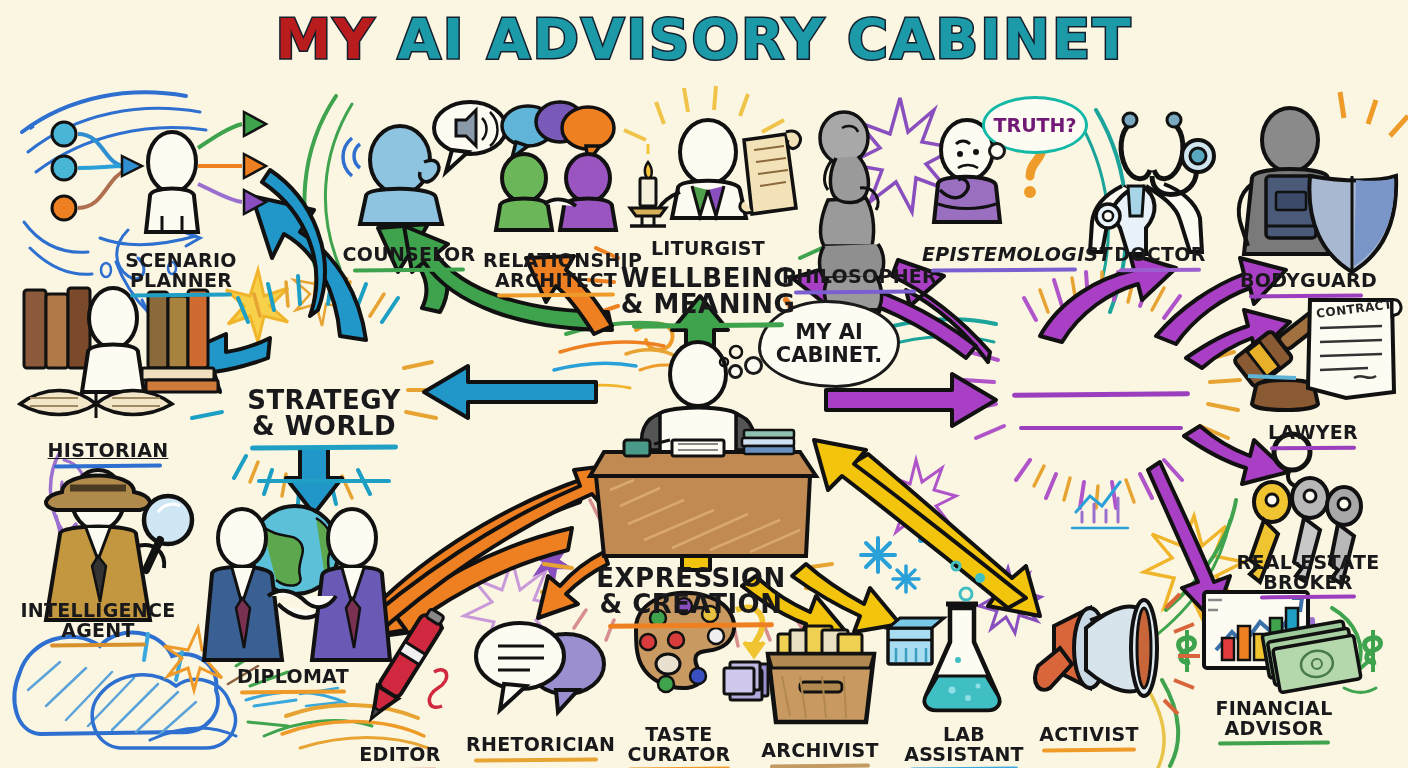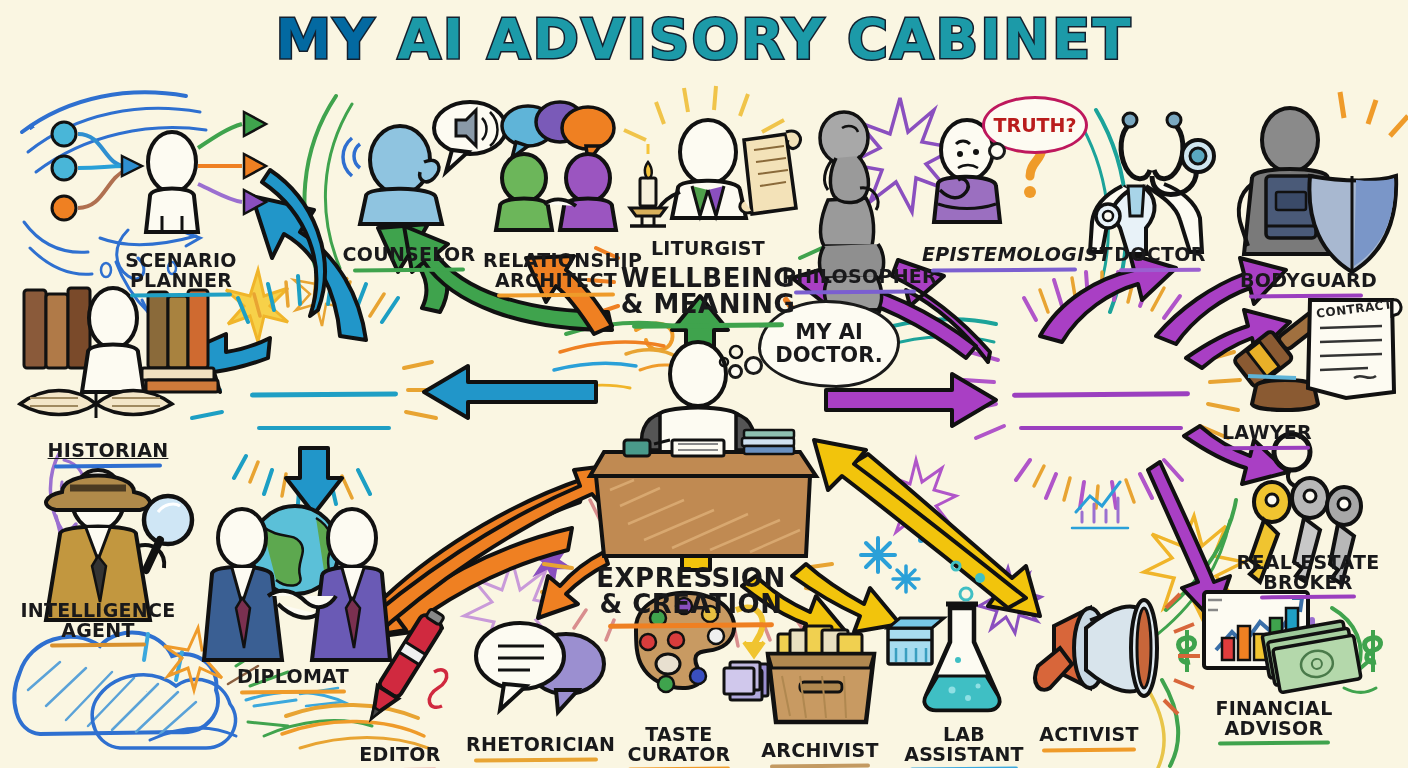--- a/index.html
+++ b/index.html
@@ -17,21 +17,21 @@
   
   #title{
     position:absolute;left:0;top:6px;width:1408px;text-align:center;
     font-size:56px;font-weight:bold;letter-spacing:2px;
     font-family:"DejaVu Sans", sans-serif;
     -webkit-text-stroke:3px #14202e;
     paint-order:stroke fill;
     text-transform:uppercase;
     white-space:nowrap;
   }
-  #title .w1{color:#0369a1;}
+  #title .w1{color:#b91c1c;}
   #title .w2{color:#1c9aa8;}
 
   
   .lbl{
     position:absolute;text-align:center;color:#19191b;
     font-family:"DejaVu Sans", sans-serif;
     font-weight:bold;line-height:1.02;
     text-transform:uppercase;letter-spacing:.3px;
     white-space:pre-line;
   }
@@ -39,23 +39,23 @@
     display:block;height:4px;border-radius:3px;margin:3px auto 0;
     transform:rotate(-.5deg);
   }
   .lbl.sz-node{font-size:19px;}
   .lbl.sz-hub{font-size:26px;letter-spacing:.5px;}
   .lbl.sz-hub .ul{height:5px;margin-top:5px;}
   .lbl.sz-hub .ul2{display:block;height:4px;border-radius:3px;margin:3px auto 0;}
 
   
   .bubble{
-    position:absolute;background:#fdfbf2;border:3px solid #be185d;
+    position:absolute;background:#fdfbf2;border:3px solid #14b8a6;
     border-radius:50%;display:flex;align-items:center;justify-content:center;
-    color:#b91c1c;font-family:"DejaVu Sans", sans-serif;font-weight:bold;
+    color:#701a75;font-family:"DejaVu Sans", sans-serif;font-weight:bold;
     text-align:center;line-height:1.06;
   }
   .cloud{
     position:absolute;background:#fdfbf2;border:3px solid #1a1a1a;
     border-radius:48% 52% 45% 55% / 55% 48% 52% 45%;
     display:flex;align-items:center;justify-content:center;
     color:#19191b;font-family:"DejaVu Sans", sans-serif;font-weight:bold;
     text-align:center;line-height:1.1;
   }
   .tail{position:absolute;width:12px;height:12px;background:#fdfbf2;
@@ -569,36 +569,38 @@
       <path d="M678 444 l40 0 M678 450 l40 0" stroke="#888" stroke-width="1.8"></path>
       <rect x="624" y="440" width="26" height="16" rx="3" fill="#4a9a8a" stroke="#111" stroke-width="3"></rect>
       <path d="M654 444 L670 440" stroke="#111" stroke-width="3"></path>
       <rect x="744" y="430" width="50" height="8" rx="2" fill="#8fc0b0" stroke="#111" stroke-width="2.5"></rect>
       <rect x="742" y="438" width="52" height="8" rx="2" fill="#cfe0f0" stroke="#111" stroke-width="2.5"></rect>
       <rect x="744" y="446" width="50" height="8" rx="2" fill="#6a90c0" stroke="#111" stroke-width="2.5"></rect>
     </g>
   </svg>
 
   <div class="cloud" style="left:758px;top:300px;width:136px;height:82px;font-size:21px;">
-    <span>MY AI DOCTOR.</span>
+    <span>MY AI CABINET.</span>
   </div>
   <div class="tail" style="left:744px;top:356px;width:13px;height:13px;"></div>
   <div class="tail" style="left:728px;top:364px;width:9px;height:9px;"></div>
 
   <div class="bubble" style="left:982px;top:96px;width:100px;height:52px;font-size:19px;">
     <span>TRUTH?</span>
   </div>
   <div class="tail" style="left:988px;top:142px;width:12px;height:12px;"></div>
 
   <div style="position:absolute;left:1316px;top:302px;font-size:12px;font-weight:bold;color:#222;
               font-family:'DejaVu Sans',sans-serif;transform:rotate(-7deg);letter-spacing:.5px;">
     <span>CONTRACT</span>
   </div>
 
   <div class="lbl sz-hub" style="left:224px;top:360px;width:200px;">
+    <span>STRATEGY
+&amp; WORLD</span>
     <span class="ul" style="width:148px;background:#1f9fc4;"></span>
     <span class="ul2" style="width:134px;background:#1f9fc4;"></span>
   </div>
 
   <div class="lbl sz-hub" style="left:600px;top:238px;width:216px;">
     <span>WELLBEING
 &amp; MEANING</span>
     <span class="ul" style="width:152px;background:#3fa34d;"></span>
   </div>
 
@@ -663,21 +665,21 @@
   <div class="lbl sz-node" style="left:1240px;top:252px;width:132px;">
     <span>BODYGUARD</span>
     <span class="ul" style="width:114px;background:#9b3fbf;"></span>
   </div>
 
   <div class="lbl sz-node" style="left:1108px;top:226px;width:104px;">
     <span>DOCTOR</span>
     <span class="ul" style="width:82px;background:#9b5fd0;"></span>
   </div>
 
-  <div class="lbl sz-node" style="left:1212px;top:404px;width:110px;">
+  <div class="lbl sz-node" style="left:1258px;top:404px;width:110px;">
     <span>LAWYER</span>
     <span class="ul" style="width:86px;background:#9b3fbf;"></span>
   </div>
 
   <div class="lbl sz-node" style="left:1232px;top:534px;width:152px;">
     <span>REAL-ESTATE
 BROKER</span>
     <span class="ul" style="width:96px;background:#9b3fbf;"></span>
   </div>
 

